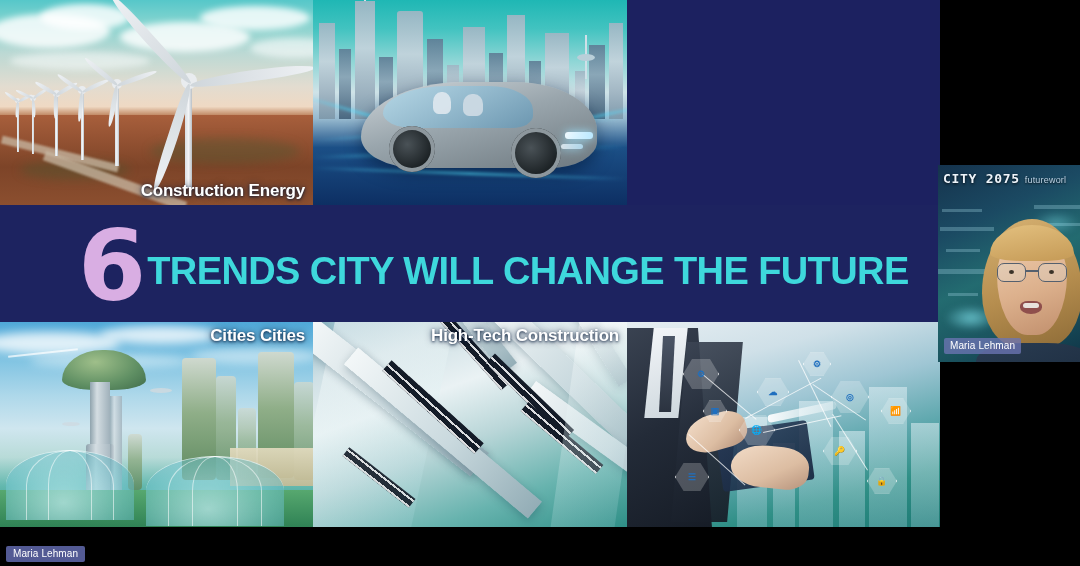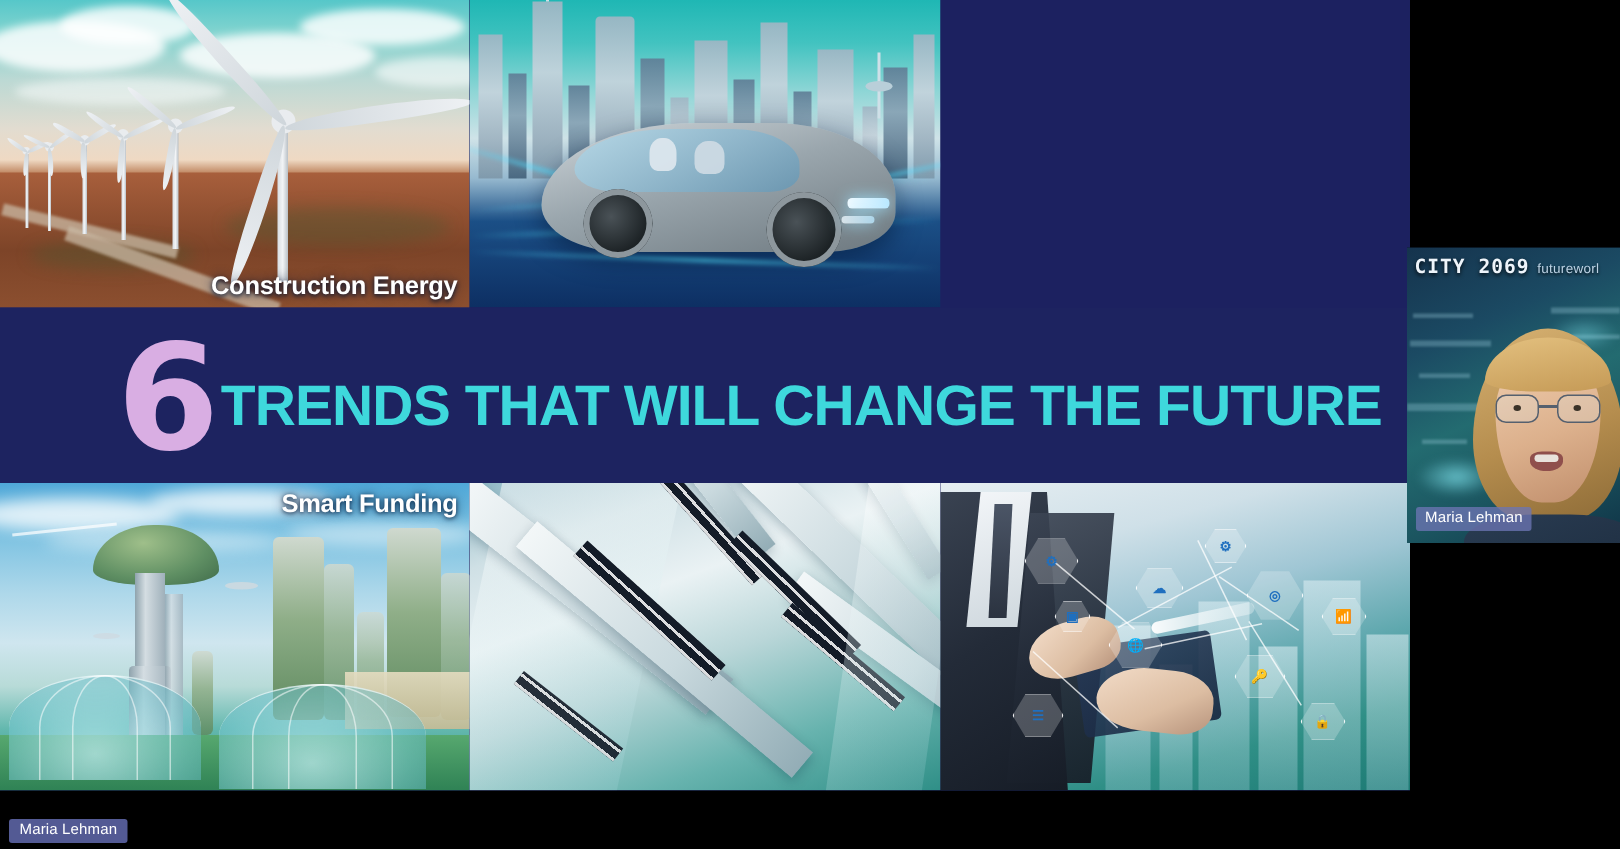--- a/index.html
+++ b/index.html
@@ -282,21 +282,21 @@
           <div style="position:absolute;left:120px;top:92px;width:18px;height:22px;background:#dfe8ee;border-radius:45% 45% 30% 30%;opacity:.9;"></div>
           <div style="position:absolute;left:150px;top:94px;width:20px;height:22px;background:#cfdbe4;border-radius:45% 45% 30% 30%;opacity:.9;"></div>
         </div>
       </div>
 
     </div>
 
     <div id="banner">
       <div id="banner-inner">
         <div id="big-six">6</div>
-        <div id="title-text">TRENDS THAT WILL CHANGE THE FUTURE</div>
+        <div id="title-text">TRENDS CITY WILL CHANGE THE FUTURE</div>
       </div>
     </div>
 
     <div class="panel-row" id="row-bottom">
 
       <div class="panel p1">
         <div class="sc-sky">
           <div class="sc-cloud" style="left:-20px;top:10px;width:140px;height:22px;"></div>
           <div class="sc-cloud" style="left:100px;top:4px;width:120px;height:18px;"></div>
           <div class="sc-cloud" style="left:30px;top:32px;width:160px;height:14px;opacity:.55;"></div>
@@ -322,41 +322,42 @@
 
           <div class="sc-ground"></div>
 
           <div class="dome" style="left:6px;top:128px;width:128px;height:70px;"></div>
           <div class="dome-rib" style="left:26px;top:128px;width:88px;height:70px;"></div>
           <div class="dome-rib" style="left:48px;top:128px;width:44px;height:70px;"></div>
           <div class="dome" style="left:146px;top:134px;width:138px;height:70px;"></div>
           <div class="dome-rib" style="left:168px;top:134px;width:94px;height:70px;"></div>
           <div class="dome-rib" style="left:192px;top:134px;width:46px;height:70px;"></div>
         </div>
-        <div class="panel-label">Smart Funding</div>
+        <div class="panel-label">Cities Cities</div>
       </div>
 
       <div class="panel p2">
         <div class="ht-bg">
           <div class="ht-glass" style="left:0;top:0;width:120px;height:205px;transform:skewX(-12deg);"></div>
           <div class="ht-beam" style="left:-30px;top:60px;width:220px;height:30px;transform:rotate(38deg);"></div>
           <div class="ht-beam" style="left:10px;top:100px;width:240px;height:22px;transform:rotate(40deg);"></div>
           <div class="ht-beam" style="left:100px;top:-10px;width:120px;height:18px;transform:rotate(52deg);"></div>
           <div class="ht-beam" style="left:150px;top:40px;width:210px;height:26px;transform:rotate(44deg);"></div>
           <div class="ht-beam" style="left:200px;top:110px;width:180px;height:20px;transform:rotate(36deg);"></div>
           <div class="ht-beam" style="left:236px;top:10px;width:100px;height:16px;transform:rotate(58deg);opacity:.85;"></div>
 
           <div class="ht-strip" style="left:58px;top:78px;width:124px;height:14px;transform:rotate(42deg);"></div>
           <div class="ht-strip" style="left:116px;top:24px;width:92px;height:12px;transform:rotate(48deg);"></div>
           <div class="ht-strip" style="left:162px;top:68px;width:110px;height:13px;transform:rotate(44deg);"></div>
           <div class="ht-strip" style="left:200px;top:110px;width:98px;height:12px;transform:rotate(40deg);"></div>
           <div class="ht-strip" style="left:24px;top:150px;width:84px;height:11px;transform:rotate(38deg);opacity:.9;"></div>
           <div class="ht-glass" style="left:252px;top:0;width:64px;height:205px;transform:skewX(-8deg);opacity:.8;"></div>
         </div>
         <div class="panel-label" id="lbl-hitech">
+          <div>High-Tech Construction</div>
         </div>
       </div>
 
       <div class="panel p3">
         <div class="pf-bg">
           <div class="pf-bld" style="left:110px;width:30px;height:110px;"></div>
           <div class="pf-bld" style="left:146px;width:22px;height:84px;"></div>
           <div class="pf-bld" style="left:172px;width:34px;height:126px;"></div>
           <div class="pf-bld" style="left:212px;width:26px;height:96px;"></div>
           <div class="pf-bld" style="left:242px;width:38px;height:140px;"></div>
@@ -402,21 +403,21 @@
       <div class="cam-struct" style="left:8px;top:84px;width:34px;height:3px;"></div>
       <div class="cam-struct" style="left:0px;top:104px;width:48px;height:5px;"></div>
       <div class="cam-struct" style="left:10px;top:128px;width:30px;height:3px;"></div>
       <div class="cam-struct" style="left:96px;top:40px;width:46px;height:4px;"></div>
       <div class="cam-struct" style="left:110px;top:58px;width:32px;height:3px;"></div>
       <div class="cam-glow" style="left:6px;top:140px;width:54px;height:26px;"></div>
       <div class="cam-glow" style="left:94px;top:46px;width:48px;height:24px;opacity:.6;"></div>
     </div>
 
     <div id="cam-logo">
-      <span id="cam-logo-main">CITY 2069</span>
+      <span id="cam-logo-main">CITY 2075</span>
       <span id="cam-logo-sub">futureworl</span>
     </div>
 
     <div id="person">
       <div class="p-hair-back"></div>
       <div class="p-face"></div>
       <div class="p-fringe"></div>
       <div class="p-glasses">
         <div class="p-lens" style="left:0;"></div>
         <div class="p-lens" style="left:41px;"></div>

